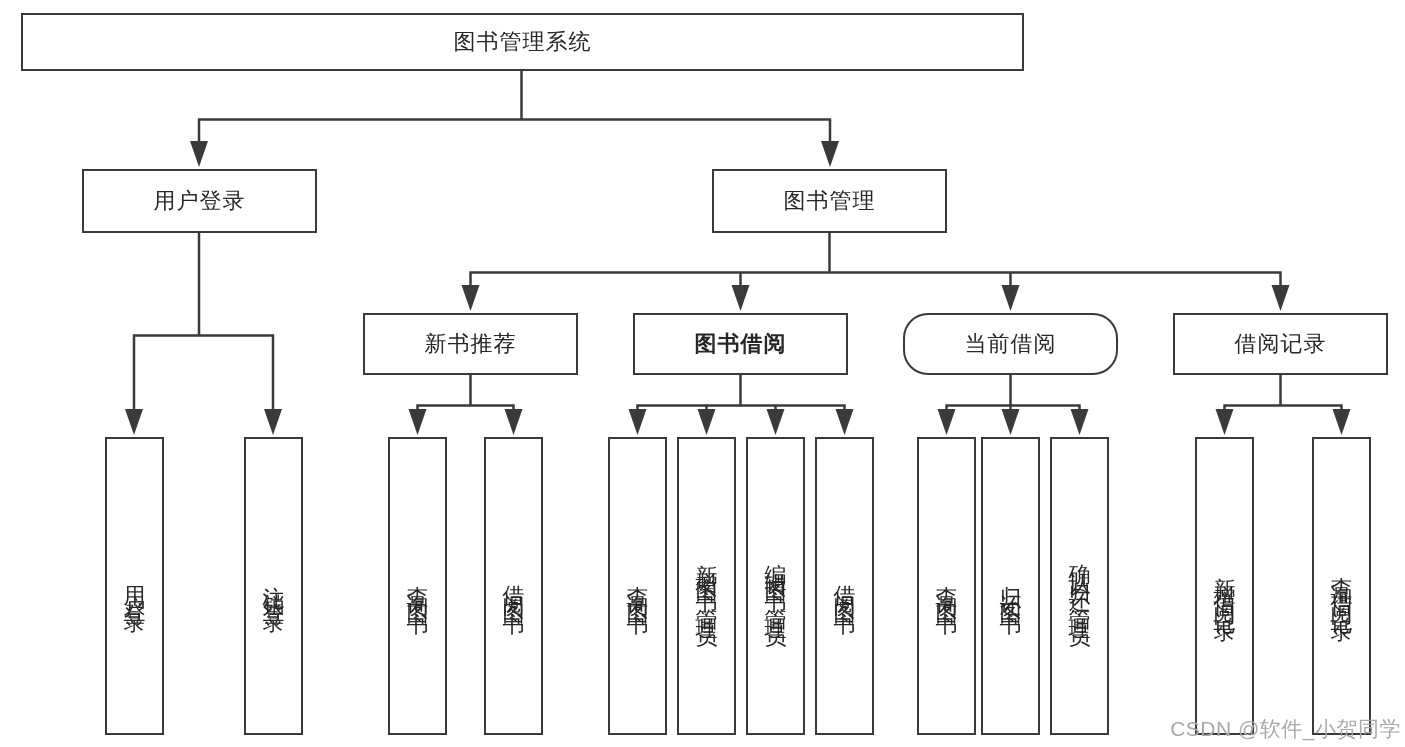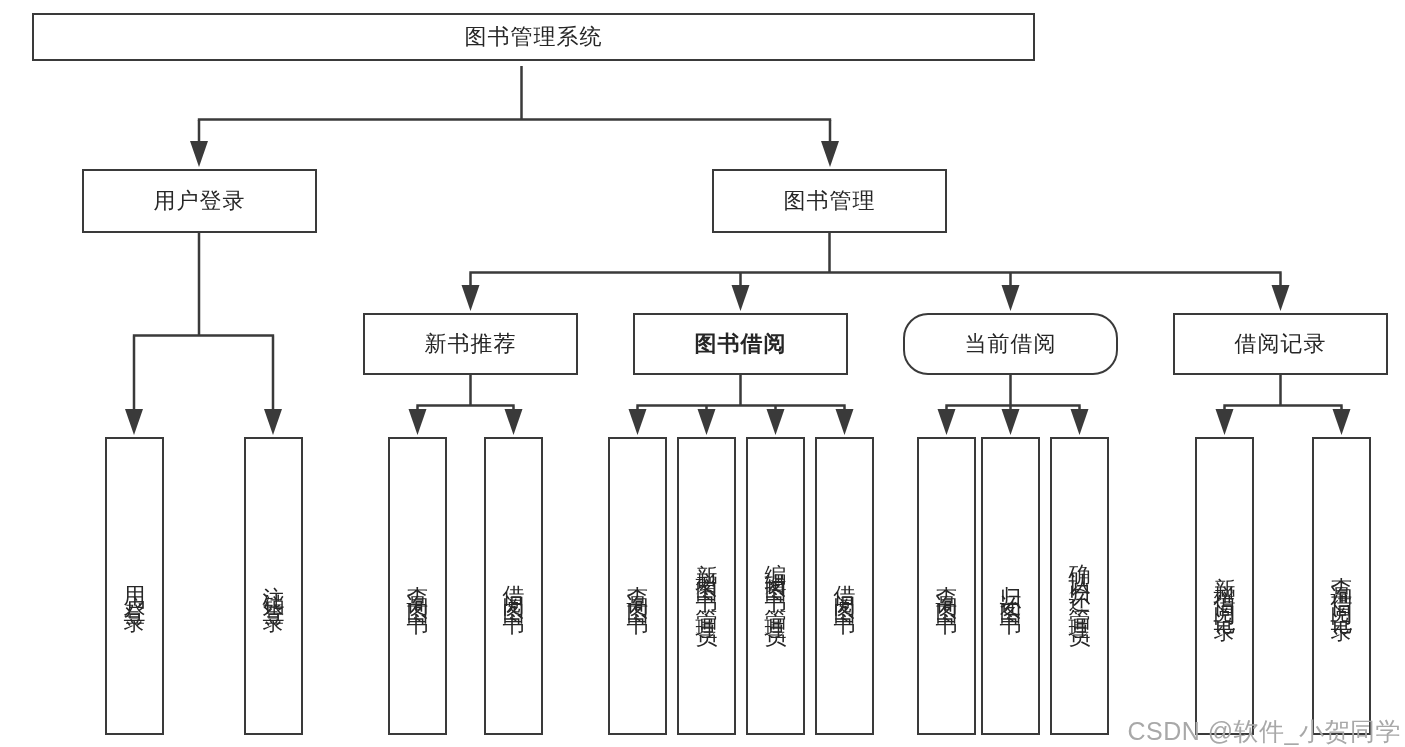--- a/index.html
+++ b/index.html
@@ -14,27 +14,27 @@
     position:absolute;box-sizing:border-box;background:#ffffff;
     border:2.5px solid #3a3a3a;display:flex;align-items:center;justify-content:center;
     color:#262626;z-index:2;
   }
   .node-h span{font-size:22px;letter-spacing:1px;white-space:nowrap;}
   .node-v span{
     writing-mode:vertical-rl;text-orientation:mixed;
     font-size:22px;letter-spacing:9px;line-height:1;white-space:nowrap;
   }
   
-  .root{left:32px;top:13px;width:1003px;height:48px;}
+  .root{left:21px;top:13px;width:1003px;height:58px;}
   .lvl2{top:169px;width:235px;height:64px;}
   .lvl3{top:313px;width:215px;height:62px;}
   .leaf{top:437px;width:59px;height:298px;}
   .watermark{
     position:absolute;z-index:3;right:4px;top:715px;
-    font-size:25px;color:#a8a8a8;letter-spacing:0.5px;white-space:nowrap;
+    font-size:21px;color:#a8a8a8;letter-spacing:0.5px;white-space:nowrap;
   }
 </style>
 </head>
 <body>
 
 <div class="canvas">
 
   <svg class="wires" width="1405" height="747" viewBox="0 0 1405 747">
     <g stroke="#3a3a3a" stroke-width="2.5" fill="none">
       <path d="M521.5 66 V120"></path>

